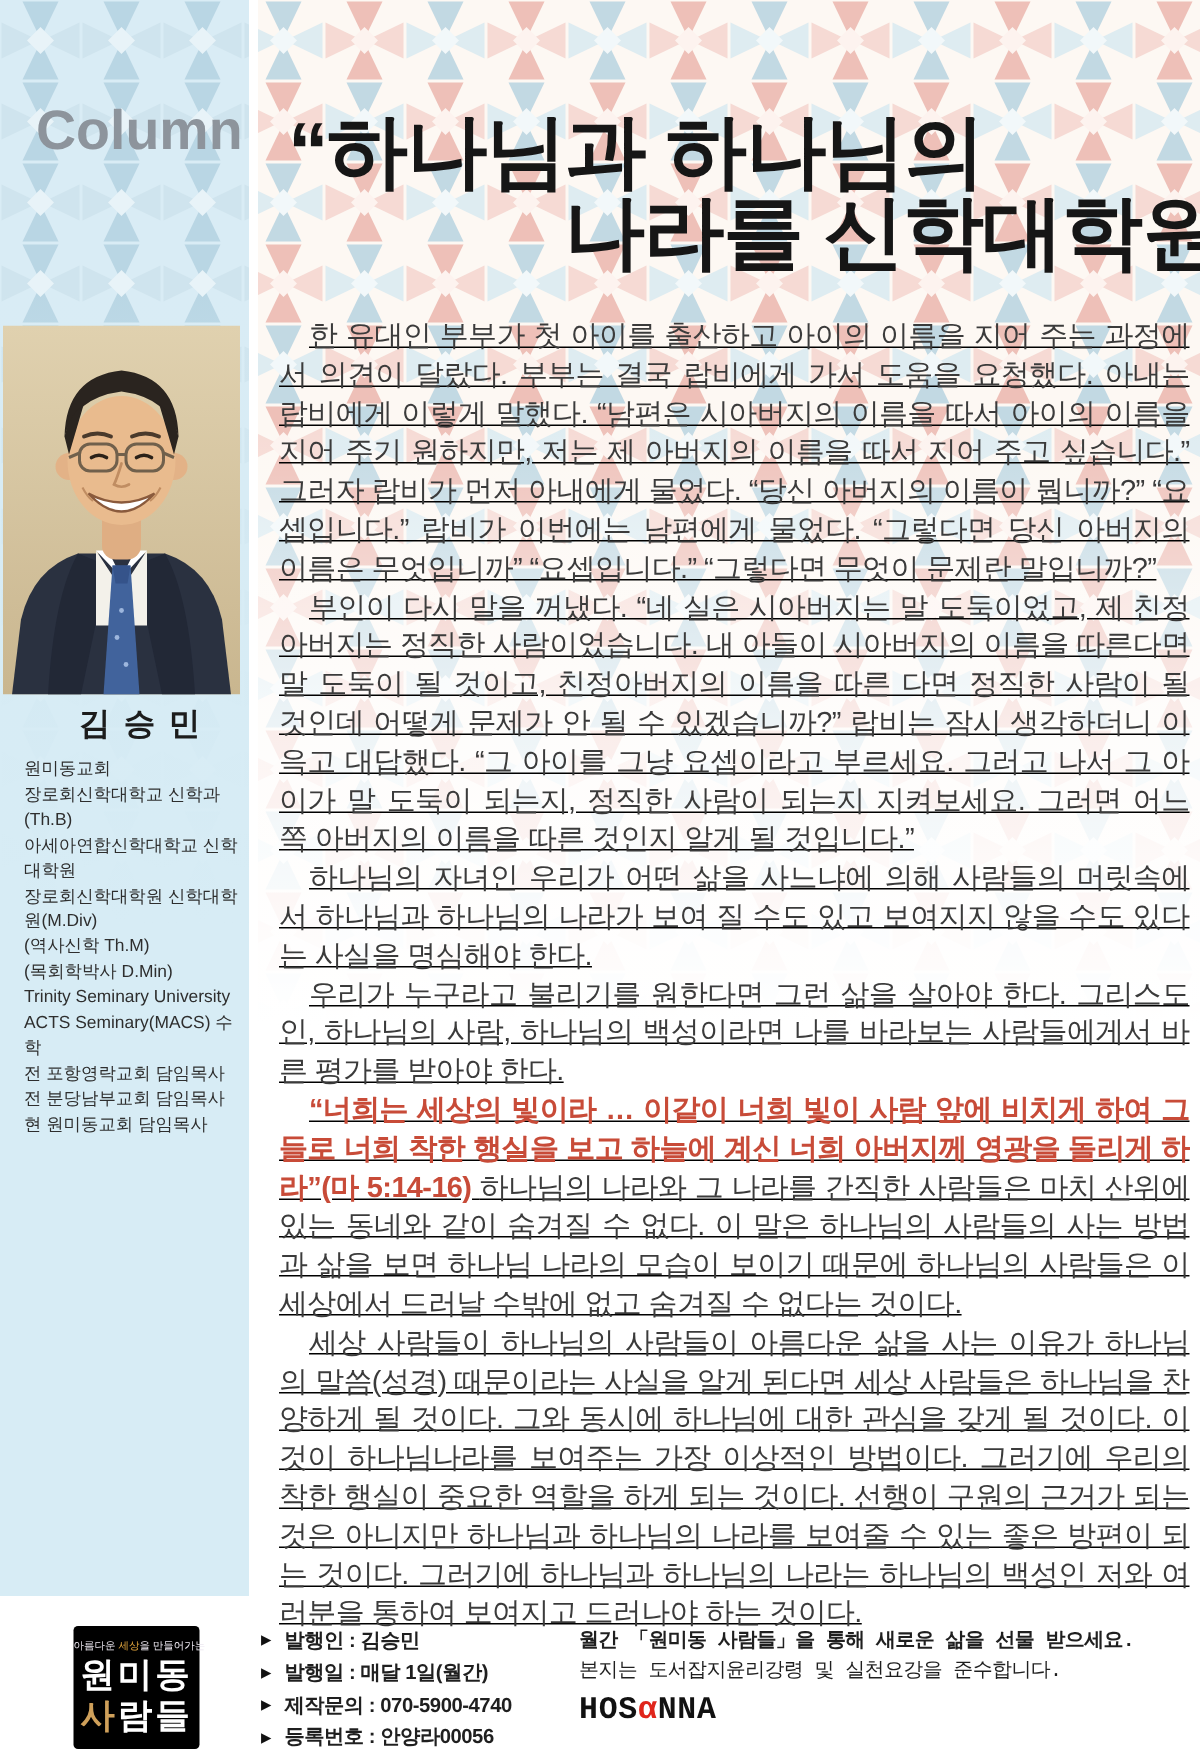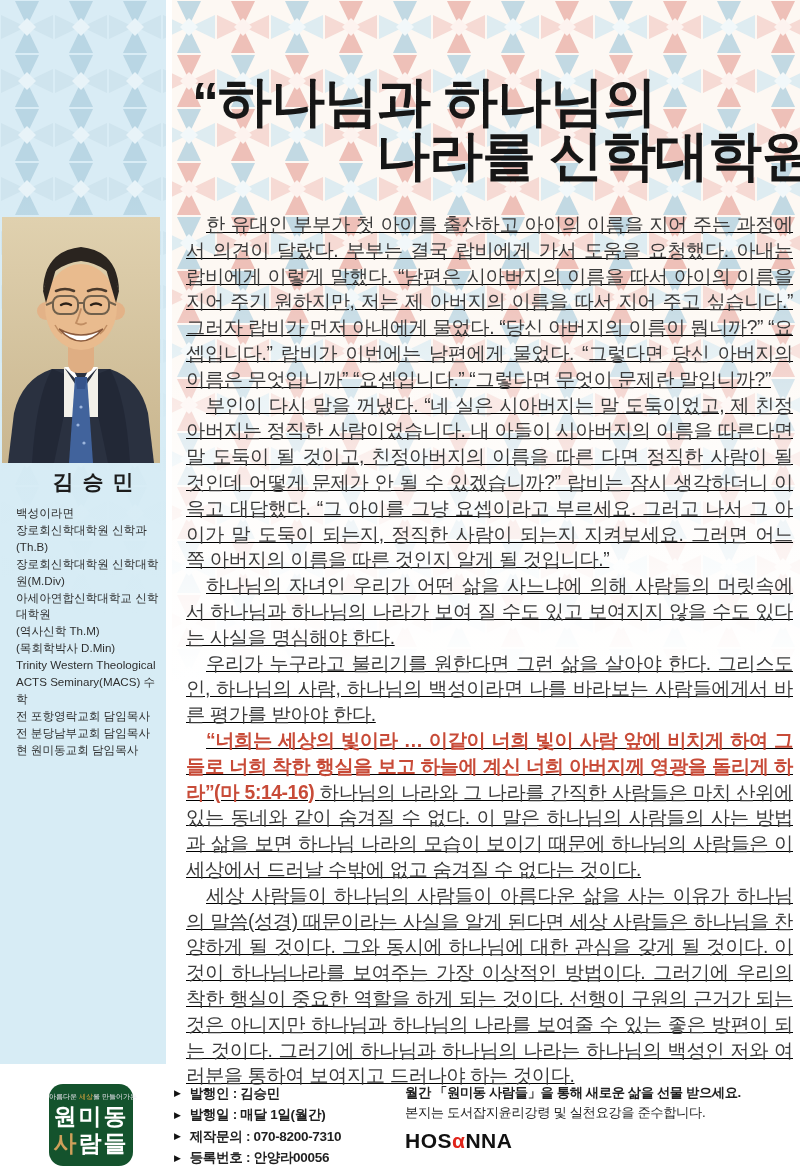--- a/index.html
+++ b/index.html
@@ -47,31 +47,31 @@
   
   .body-text{position:absolute;left:186px;top:212px;width:607px;z-index:3;text-decoration:underline;}
   .body-text p{
     margin:0;font-size:19.3px;line-height:25.8px;color:#3b3b3b;
     text-align:justify;text-indent:20px;word-break:break-all;letter-spacing:-0.4px;
   }
   .red{color:#c84b38;font-weight:600;}
   
   .logo-box{
     position:absolute;left:49px;top:1084px;width:84px;height:82px;z-index:3;
-    background:#14532d;border-radius:14px;text-align:center;color:#ffffff;
+    background:#000000;border-radius:3px;text-align:center;color:#ffffff;
   }
   .logo-tagline{font-size:7px;color:#ece7f0;margin-top:8px;letter-spacing:0px;white-space:nowrap;}
   .logo-tagline .gold{color:#e2a63d;}
   .logo-name{font-size:23px;font-weight:800;line-height:25px;letter-spacing:2px;color:#ffffff;margin-top:2px;}
   .logo-name .gold{color:#cfa05a;}
   .pub-list{position:absolute;left:174px;top:1083px;z-index:3;}
   .pub-row{display:flex;align-items:center;gap:9px;height:21.5px;
     font-size:13.5px;font-weight:700;color:#1f1f1f;letter-spacing:-0.3px;}
   .tri{font-size:9px;color:#111;line-height:1;}
-  .notices{position:absolute;left:405px;top:1084px;width:385px;z-index:3;color:#1f1f1f;}
+  .notices{position:absolute;left:386px;top:1084px;width:385px;z-index:3;color:#1f1f1f;font-family:Liberation Mono, monospace;}
   .notice1{font-size:13.3px;font-weight:700;letter-spacing:-0.4px;}
   .notice2{font-size:13.3px;font-weight:500;margin-top:2px;letter-spacing:-0.4px;}
   .hosanna{margin-top:7px;font-size:21px;font-weight:800;letter-spacing:0.5px;color:#111;}
   .hosanna .alpha{color:#e0251b;}
 </style>
 </head>
 <body>
 
 <div class="page">
 
@@ -114,20 +114,21 @@
   </svg>
   <div class="main-fade"></div>
 
   <div class="strip">
     <svg width="166" height="1064" aria-hidden="true">
       <rect x="0" y="0" width="166" height="1064" fill="url(#patStrip)"></rect>
     </svg>
     <div class="strip-fade"></div>
   </div>
 
+  <div class="column-label">Column</div>
   <div class="title">
     <div>“하나님과 하나님의</div>
     <div class="line2">나라를 신학대학원 삶”</div>
   </div>
 
   <svg class="portrait" width="158" height="246" viewBox="0 0 158 246" aria-hidden="true">
     <defs>
       <linearGradient id="bgGrad" x1="0" y1="0" x2="0" y2="1">
         <stop offset="0" stop-color="#e0d1af"></stop>
         <stop offset="1" stop-color="#c9b68f"></stop>
@@ -174,27 +175,27 @@
 
     <path d="M79,92 Q76,102 74,106 Q79,109 84,106" stroke="#c08d62" stroke-width="1.8" fill="none" stroke-linecap="round"></path>
 
     <path d="M57,112 Q79,136 101,112 Q79,124 57,112 Z" fill="#ffffff" stroke="#8a5a3c" stroke-width="1.6"></path>
     <path d="M53,108 Q56,114 60,117" stroke="#c08d62" stroke-width="1.4" fill="none"></path>
     <path d="M105,108 Q102,114 98,117" stroke="#c08d62" stroke-width="1.4" fill="none"></path>
   </svg>
 
   <div class="name">김승민</div>
   <div class="bio">
-    <div>백성이라면</div>
-    <div>장로회신학대학원 신학과(Th.B)</div>
+    <div>원미동교회</div>
+    <div>장로회신학대학교 신학과(Th.B)</div>
+    <div>아세아연합신학대학교 신학대학원</div>
     <div>장로회신학대학원 신학대학원(M.Div)</div>
-    <div>아세아연합신학대학교 신학대학원</div>
     <div>(역사신학 Th.M)</div>
     <div>(목회학박사 D.Min)</div>
-    <div>Trinity Western Theological</div>
+    <div>Trinity Seminary University</div>
     <div>ACTS Seminary(MACS) 수학</div>
     <div>전 포항영락교회 담임목사</div>
     <div>전 분당남부교회 담임목사</div>
     <div>현 원미동교회 담임목사</div>
   </div>
 
   <div class="body-text">
     <p>한 유대인 부부가 첫 아이를 출산하고 아이의 이름을 지어 주는 과정에서 의견이 달랐다. 부부는 결국 랍비에게 가서 도움을 요청했다. 아내는 랍비에게 이렇게 말했다. “남편은 시아버지의 이름을 따서 아이의 이름을 지어 주기 원하지만, 저는 제 아버지의 이름을 따서 지어 주고 싶습니다.” 그러자 랍비가 먼저 아내에게 물었다. “당신 아버지의 이름이 뭡니까?” “요셉입니다.” 랍비가 이번에는 남편에게 물었다. “그렇다면 당신 아버지의 이름은 무엇입니까” “요셉입니다.” “그렇다면 무엇이 문제란 말입니까?”</p>
     <p>부인이 다시 말을 꺼냈다. “네 실은 시아버지는 말 도둑이었고, 제 친정아버지는 정직한 사람이었습니다. 내 아들이 시아버지의 이름을 따른다면 말 도둑이 될 것이고, 친정아버지의 이름을 따른 다면 정직한 사람이 될 것인데 어떻게 문제가 안 될 수 있겠습니까?” 랍비는 잠시 생각하더니 이윽고 대답했다. “그 아이를 그냥 요셉이라고 부르세요. 그러고 나서 그 아이가 말 도둑이 되는지, 정직한 사람이 되는지 지켜보세요. 그러면 어느 쪽 아버지의 이름을 따른 것인지 알게 될 것입니다.”</p>
     <p>하나님의 자녀인 우리가 어떤 삶을 사느냐에 의해 사람들의 머릿속에서 하나님과 하나님의 나라가 보여 질 수도 있고 보여지지 않을 수도 있다는 사실을 명심해야 한다.</p>
@@ -213,21 +214,21 @@
     <div class="pub-row">
         <span class="tri">▶</span>
         <span>발행인 : 김승민</span>
       </div>
     <div class="pub-row">
         <span class="tri">▶</span>
         <span>발행일 : 매달 1일(월간)</span>
       </div>
     <div class="pub-row">
         <span class="tri">▶</span>
-        <span>제작문의 : 070-8200-7310</span>
+        <span>제작문의 : 070-5900-4740</span>
       </div>
     <div class="pub-row">
         <span class="tri">▶</span>
         <span>등록번호 : 안양라00056</span>
       </div>
   </div>
 
   <div class="notices">
     <div class="notice1">월간 「원미동 사람들」을 통해 새로운 삶을 선물 받으세요.</div>
     <div class="notice2">본지는 도서잡지윤리강령 및 실천요강을 준수합니다.</div>

